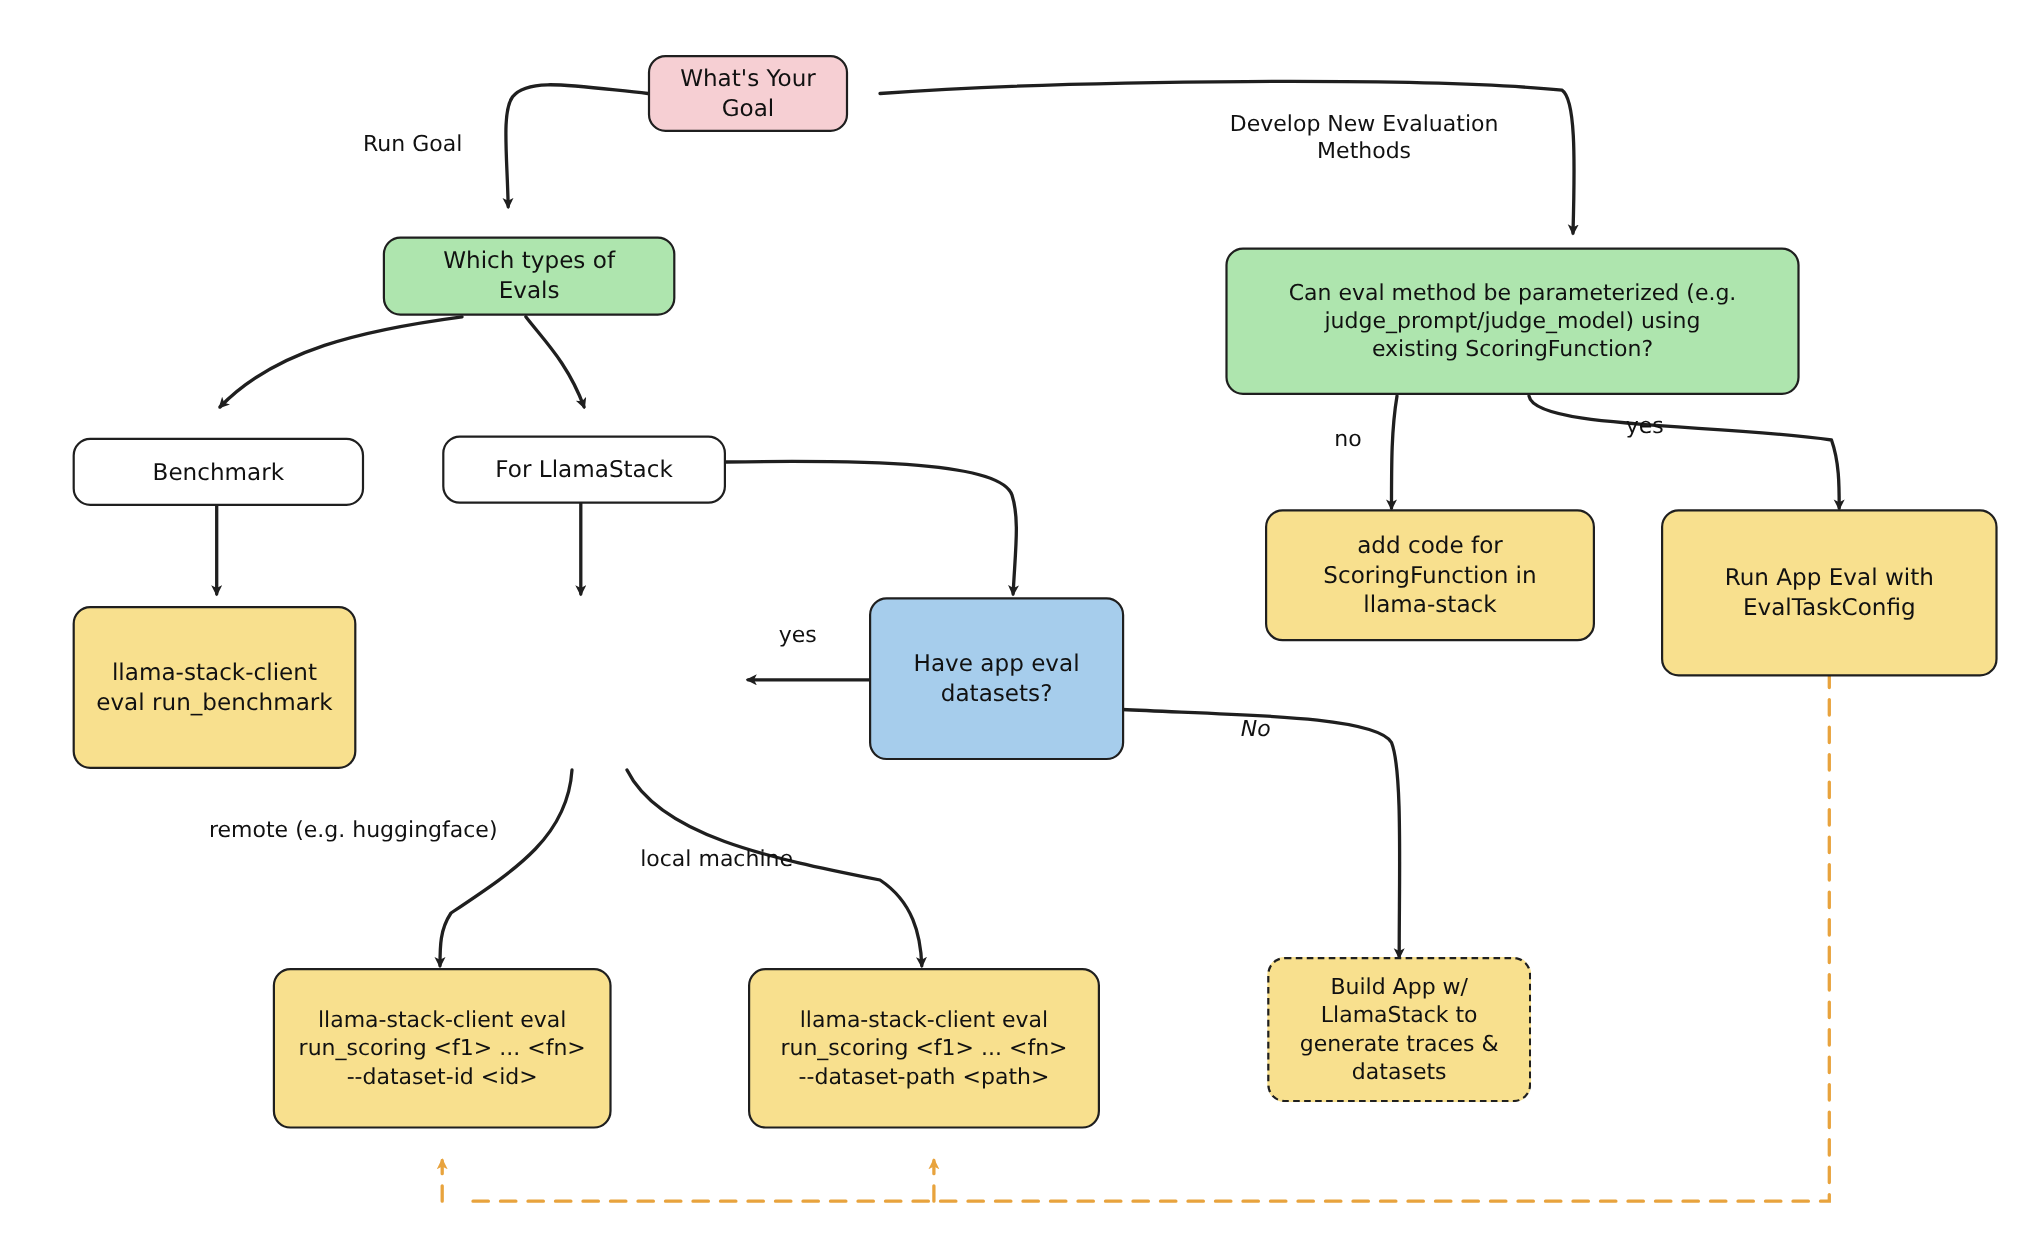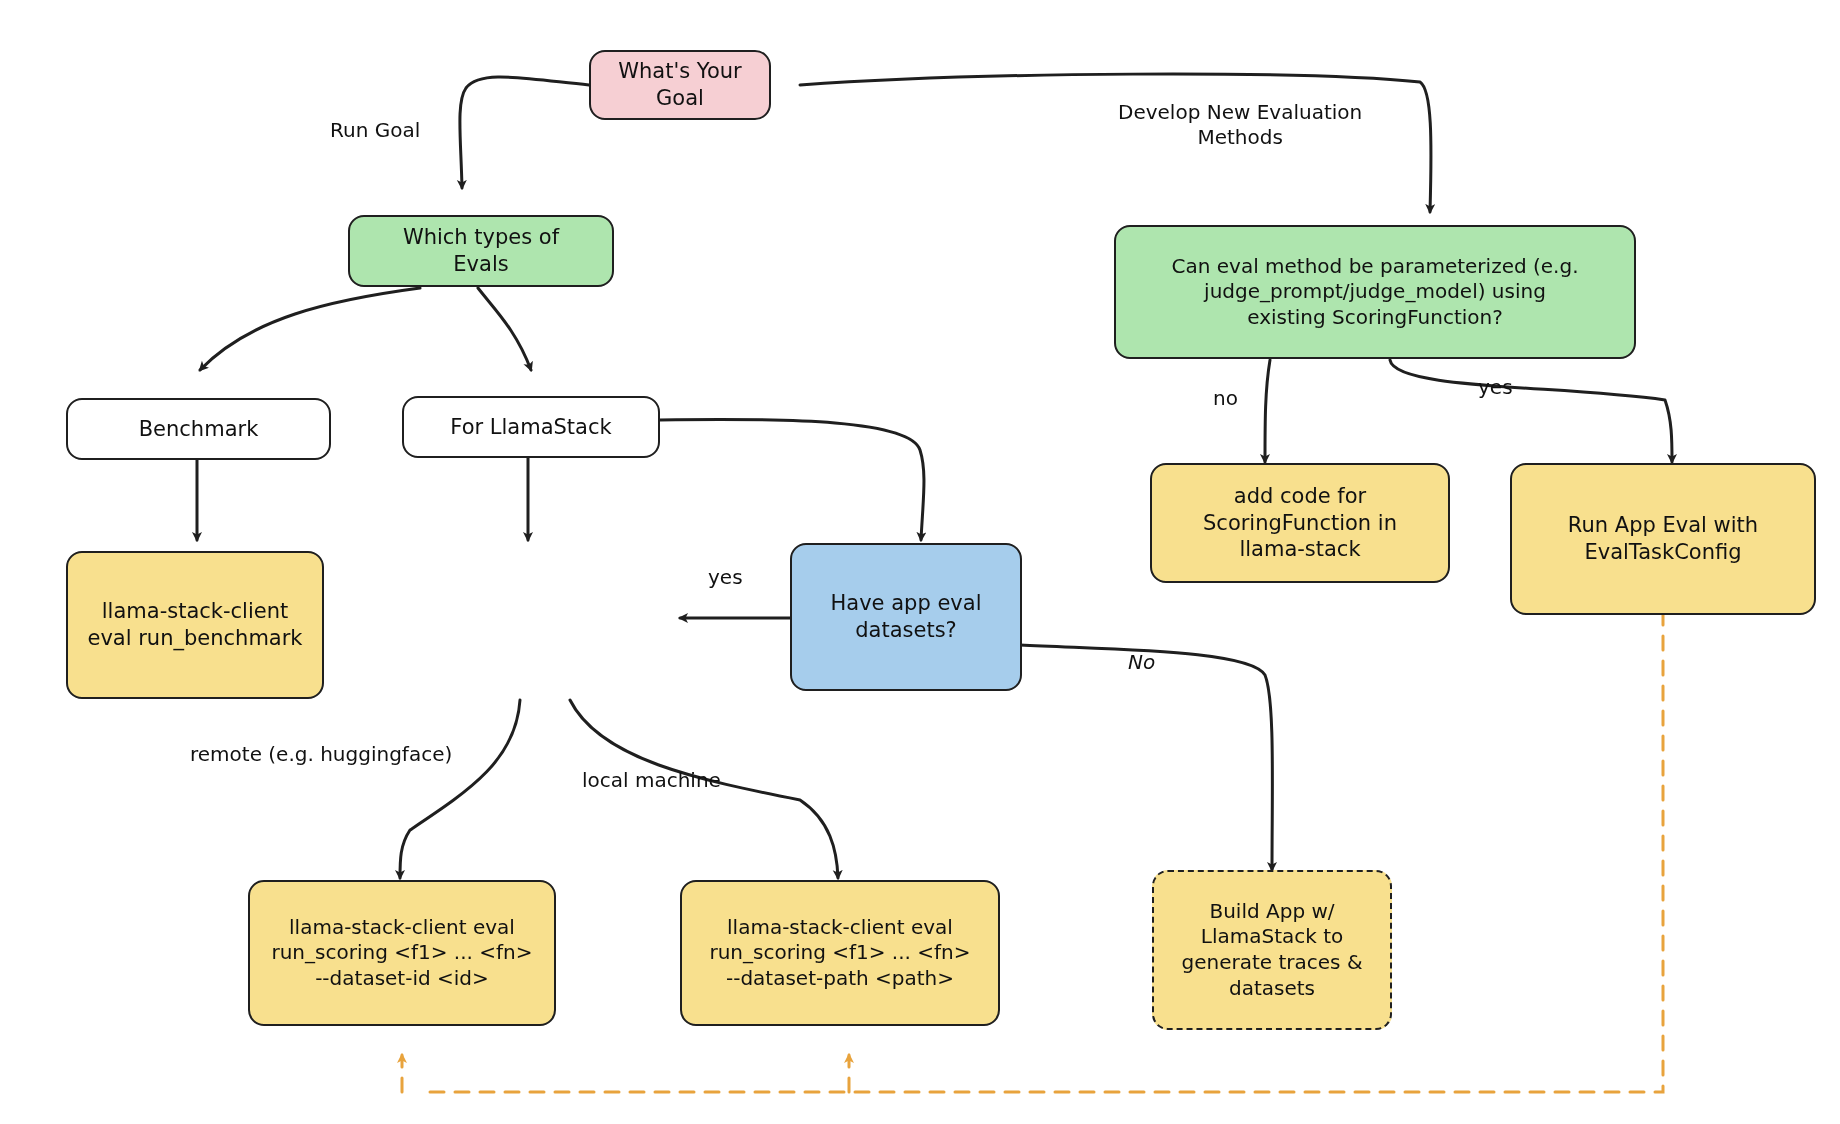--- a/index.html
+++ b/index.html
@@ -135,21 +135,21 @@
 datasets?</div>
 
   <div class="node rounded yellow small" style="left:248px; top:880px; width:308px; height:146px;">llama-stack-client eval
 run_scoring &lt;f1&gt; ... &lt;fn&gt;
 --dataset-id &lt;id&gt;</div>
 
   <div class="node rounded yellow small" style="left:680px; top:880px; width:320px; height:146px;">llama-stack-client eval
 run_scoring &lt;f1&gt; ... &lt;fn&gt;
 --dataset-path &lt;path&gt;</div>
 
-  <div class="node rounded dashed small" style="left:1152px; top:870px; width:240px; height:160px;">Build App w/
+  <div class="node rounded dashed small" style="left:1152px; top:870px; width:240px; height:132px;">Build App w/
 LlamaStack to
 generate traces &amp;
 datasets</div>
 
   <div class="edge-label" style="left:330px; top:118px;">Run Goal</div>
 
   <div class="edge-label" style="left:1118px; top:100px; text-align:center;">Develop New Evaluation
 Methods</div>
 
   <div class="edge-label" style="left:1213px; top:386px;">no</div>

